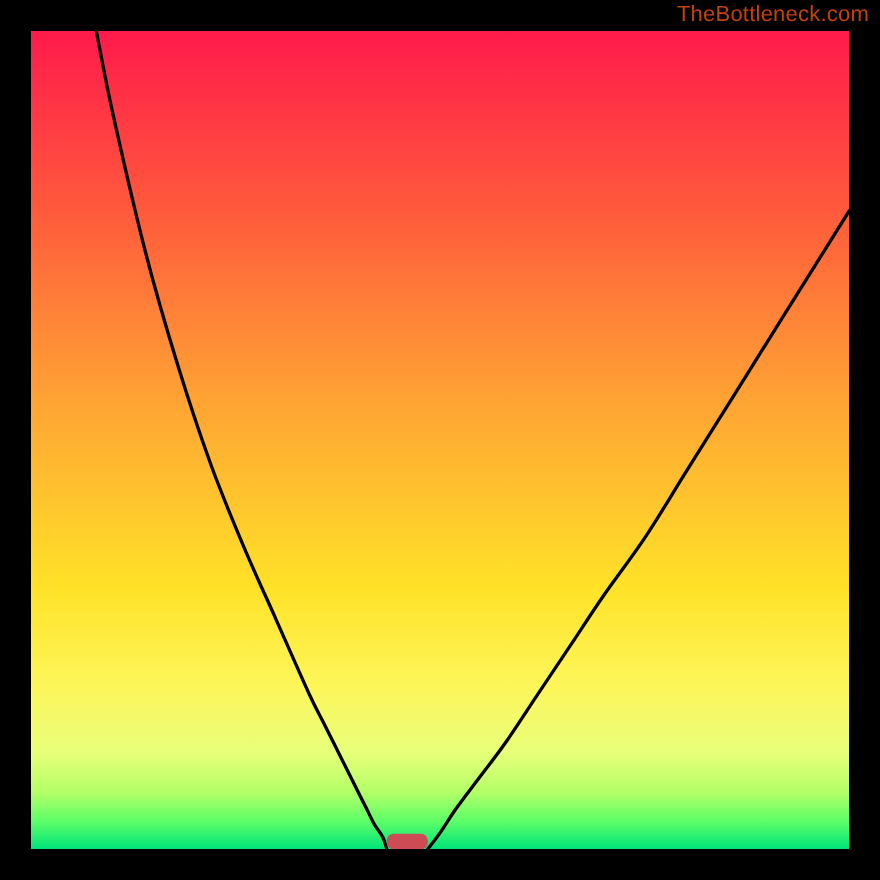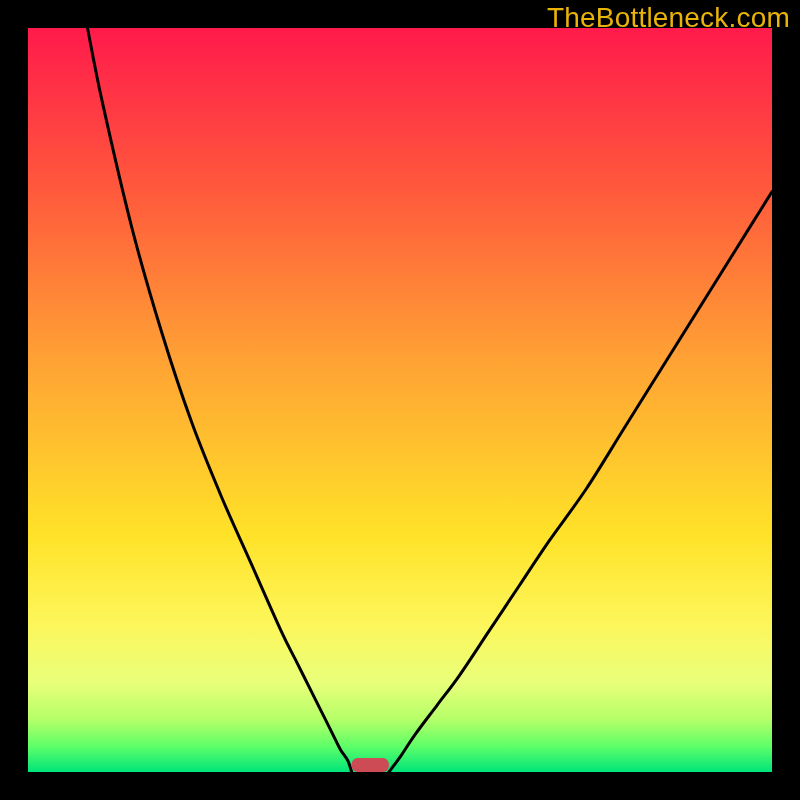--- a/index.html
+++ b/index.html
@@ -24,22 +24,22 @@
     left: 28px;
     top: 28px;
     width: 744px;
     height: 744px;
     overflow: hidden;
   }
   .watermark {
     position: absolute;
     top: 2px;
     right: 10px;
-    color: #eab308;
-    font-size: 28px;
+    color: #c2410c;
+    font-size: 20px;
     font-weight: 500;
     letter-spacing: 0.2px;
   }
   svg { display: block; }
 </style>
 </head>
 <body>
 
 <div class="frame">
   <div class="watermark">TheBottleneck.com</div>

